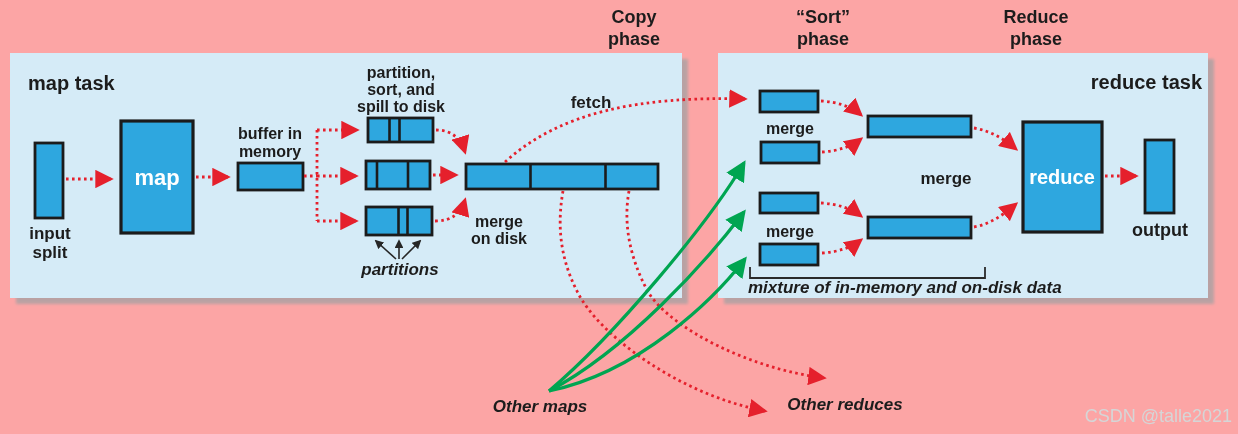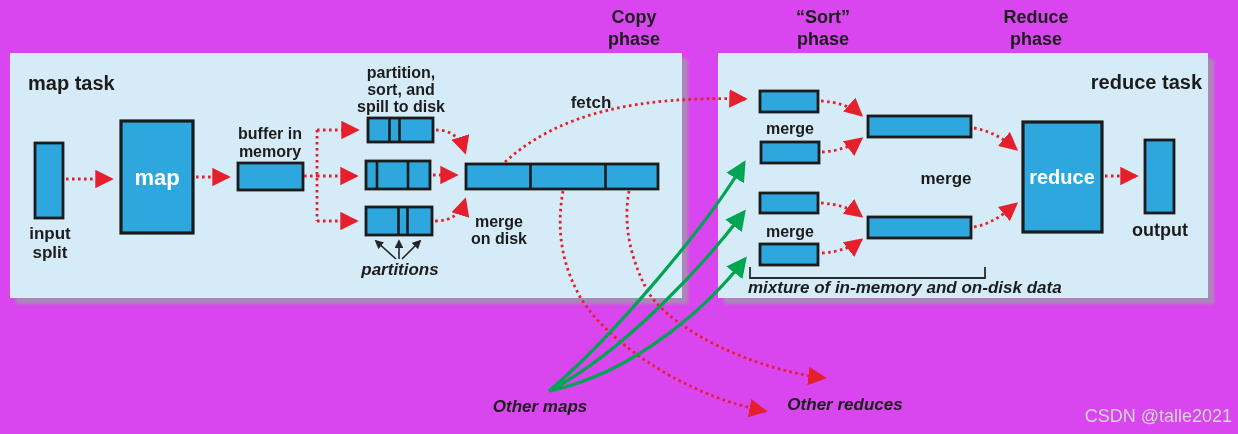--- a/index.html
+++ b/index.html
@@ -1,16 +1,16 @@
 <!DOCTYPE html>
 <html><head>
 <meta charset="utf-8">
 <style>
   html,body{margin:0;padding:0;background:#ffffff;}
-  #stage{position:relative;width:1238px;height:434px;background:#d946ef;overflow:hidden;
+  #stage{position:relative;width:1238px;height:434px;background:#fca5a5;overflow:hidden;
          font-family:"Liberation Sans","DejaVu Sans",sans-serif;}
   svg{display:block;}
   text{font-family:"Liberation Sans","DejaVu Sans",sans-serif;fill:#1c1c1c;}
   .t-bold{font-weight:bold;}
   .t-ital{font-weight:bold;font-style:italic;}
   .t-white{fill:#ffffff;font-weight:bold;}
   .t-water{fill:#d5d6d7;font-weight:normal;}
   .bluebox{fill:#2ea7df;stroke:#1b1b1b;stroke-width:2.8;}
   .bigbox{fill:#2ea7df;stroke:#1b1b1b;stroke-width:3.2;}
   .seg{stroke:#1b1b1b;stroke-width:2.6;}

